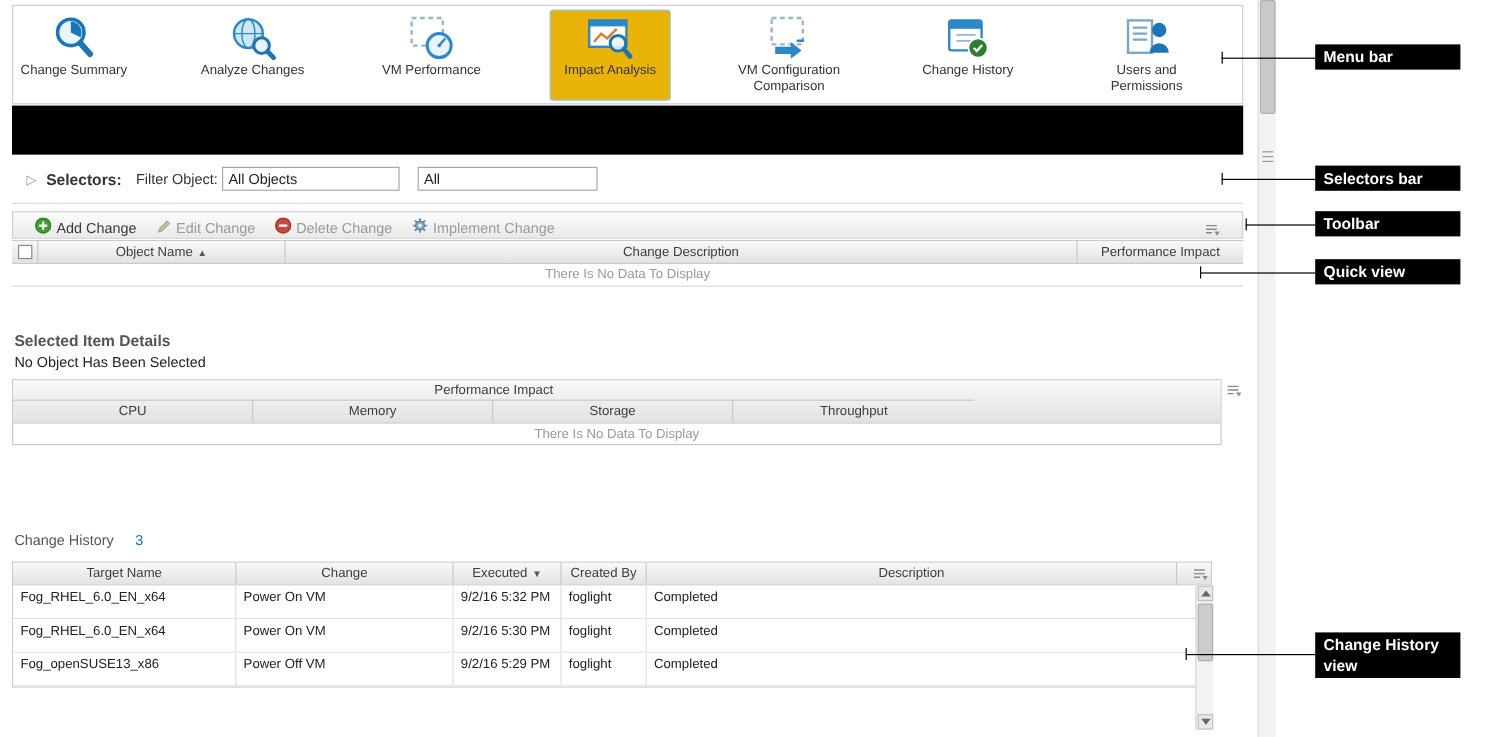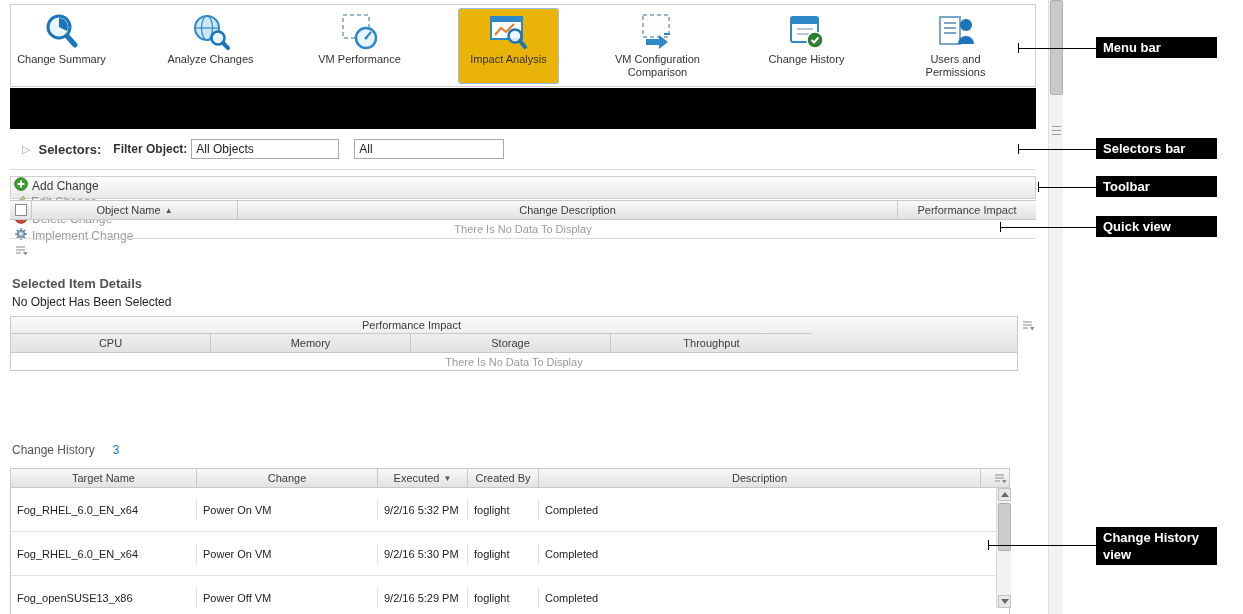--- a/index.html
+++ b/index.html
@@ -17,30 +17,30 @@
   .mlabel { font-size:11px; line-height:13px; color:#333; }
 
   
   .blackbar { position:absolute; left:10px; top:88px; width:1026px; height:41px; background:#000; }
 
   
   .selbar { position:absolute; left:10px; top:129px; width:1026px; height:41px;
     border-bottom:1px solid #dcdcdc; display:flex; align-items:center; background:#fff; }
   .expander { color:#9a9a9a; font-size:11px; margin:0 8px 0 12px; cursor:pointer; }
   .sel-title { font-weight:bold; font-size:13px; color:#333; margin-right:12px; }
-  .flt-label { font-weight:bold; font-size:12px; color:#333; margin-right:4px; }
+  .flt-label { font-weight:normal; font-size:12px; color:#333; margin-right:4px; }
   .sel-input { width:148px; height:20px; border:1px solid #a9a9a9; padding:1px 4px; font-size:12px;
     font-family:inherit; color:#222; background:#fff; }
   .sel-input + .sel-input { margin-left:15px; }
   .sel-input.second { width:150px; }
 
   
   .toolbar { position:absolute; left:10px; top:176px; width:1026px; height:23px;
     border:1px solid #d0d0d0; background:linear-gradient(#fdfdfd,#e9e9e9);
-    display:flex; align-items:flex-start; padding:0 3px;flex-direction:column; }
+    display:flex; align-items:flex-end; padding:0 18px; }
   .tb-btn { display:flex; align-items:center; gap:4px; margin-right:16px; font-size:12px; color:#3a3a3a; cursor:pointer; }
   .tb-btn.disabled { color:#9a9a9a; }
   .tb-spacer { flex:1; }
   .customizer { width:14px; height:13px; cursor:pointer; }
 
   
   .thead-bg { background:linear-gradient(#f9f9f9,#e2e2e2); }
   .hcell { display:flex; align-items:center; justify-content:center; font-size:11px; color:#3c3c3c;
     border-right:1px solid #c9c9c9; height:100%; }
   .empty-row { text-align:center; color:#9a9a9a; font-size:11px; }
@@ -71,21 +71,21 @@
   .dt-empty { height:18px; line-height:18px; border-top:1px solid #c9c9c9; }
   .dt-cust { position:absolute; left:1021px; top:319px; }
 
   
   .ch-title { position:absolute; left:12px; top:443px; font-size:12px; color:#555; }
   .ch-count { color:#1273b8; margin-left:18px; }
   .ch { position:absolute; left:10px; top:468px; width:1000px; border:1px solid #c9c9c9; }
   .ch-head { display:flex; height:19px; border-bottom:1px solid #c9c9c9; }
   .cw0 { width:186px; } .cw1 { width:181px; } .cw2 { width:90px; } .cw3 { width:71px; }
   .cw4 { width:442px; } .cw5 { width:28px; border-right:none; justify-content:flex-end; padding-right:2px; }
-  .ch-row { display:flex; height:44px; border-bottom:1px solid #e0e0e0; background:#fff; cursor:pointer;align-items:center; }
+  .ch-row { display:flex; height:28px; border-bottom:1px solid #e0e0e0; background:#fff; cursor:pointer; }
   .ch-row:last-child { border-bottom:none; }
   .ccell { font-size:11px; color:#222; padding:4px 6px; border-right:1px solid #e0e0e0; overflow:hidden; }
   .ccell:last-child { border-right:none; }
 
   
   .ch-scroll { position:absolute; left:985px; top:19px; width:15px; height:120px;
     background:#f2f2f2; border-left:1px solid #d9d9d9; }
   .sb-btn { position:absolute; left:1px; width:13px; height:13px; background:#e8e8e8;
     border:1px solid #c2c2c2; display:flex; align-items:center; justify-content:center; cursor:pointer; }
   .sb-up { top:0; } .sb-down { bottom:0; }

